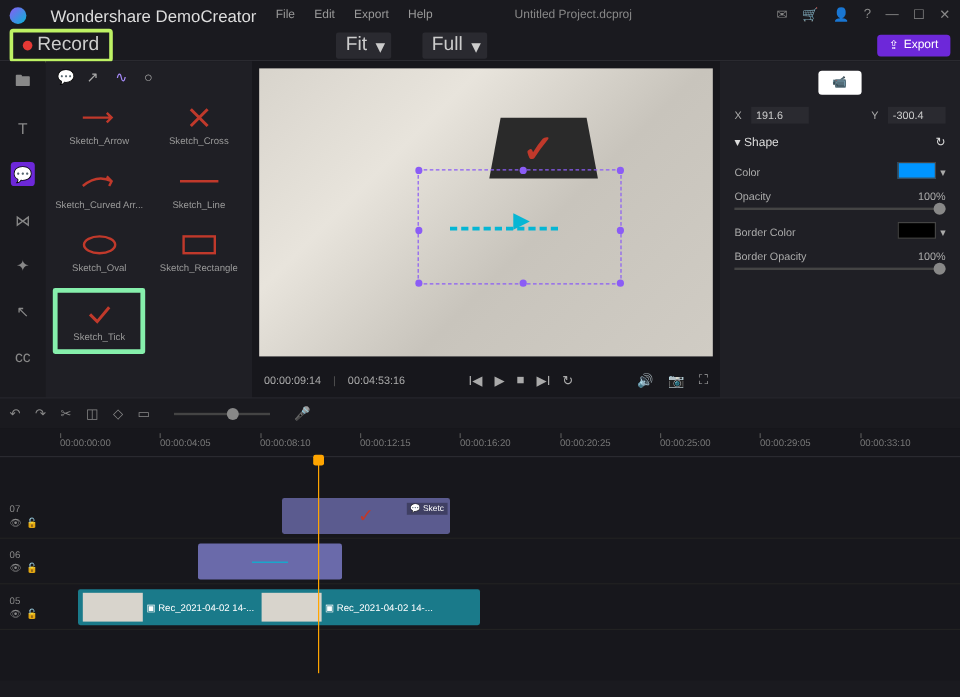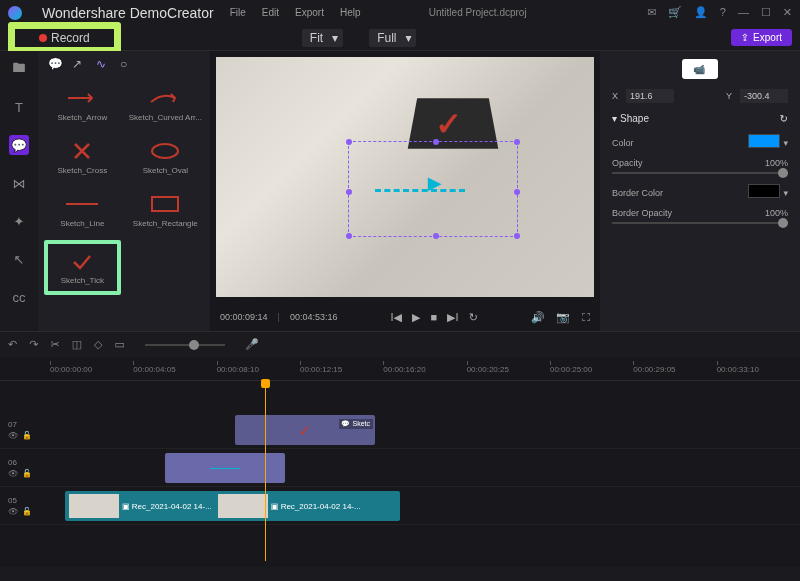--- a/index.html
+++ b/index.html
@@ -5,23 +5,23 @@
 *{margin:0;padding:0;box-sizing:border-box;font-family:Segoe UI,Arial,sans-serif;user-select:none}
 body{background:#1a1a1f;color:#ccc;width:800px;height:581px;overflow:hidden;font-size:10px}
 .titlebar{height:25px;background:#1a1a1f;display:flex;align-items:center;padding:0 8px;gap:16px}
 .logo{width:14px;height:14px;border-radius:50%;background:linear-gradient(135deg,#8b5cf6,#06b6d4);margin-right:4px}
 .app-name{color:#ddd;font-size:14px}
 .menu-item{color:#999;font-size:10px;cursor:pointer}
 .project-title{color:#888;font-size:10px;margin:0 auto}
 .title-icons{display:flex;gap:12px;margin-left:auto}
 .title-icon{color:#888;cursor:pointer;font-size:11px}
 .toolbar{height:26px;background:#1a1a1f;display:flex;align-items:center;padding:0 8px;gap:8px;border-bottom:1px solid #2a2a30}
-.record-btn{display:flex;align-items:center;gap:4px;padding:2px 24px;border:7px solid #bef264;border-radius:3px;color:#ccc;font-size:12px;cursor:pointer}
+.record-btn{display:flex;align-items:center;gap:4px;padding:2px 8px;border:3px solid #bef264;border-radius:3px;color:#ccc;font-size:16px;cursor:pointer}
 .rec-dot{width:8px;height:8px;background:#e53935;border-radius:50%}
-.dropdown{background:#2a2a30;color:#ccc;font-size:12px;padding:2px 20px 2px 8px;border:none;border-radius:2px;margin-left:20px;cursor:pointer;position:relative}
+.dropdown{background:#2a2a30;color:#ccc;font-size:16px;padding:2px 20px 2px 8px;border:none;border-radius:2px;margin-left:20px;cursor:pointer;position:relative}
 .dropdown::after{content:"▾";position:absolute;right:5px}
 .export-btn{margin-left:auto;background:#6d28d9;color:#fff;padding:3px 10px;border-radius:3px;font-size:10px;display:flex;align-items:center;gap:4px;cursor:pointer}
 .main{display:flex;height:280px}
 .sidebar{width:38px;background:#1a1a1f;display:flex;flex-direction:column;align-items:center;padding-top:8px;gap:18px}
 .side-icon{width:20px;height:20px;color:#888;cursor:pointer;display:flex;align-items:center;justify-content:center;font-size:13px}
 .side-icon.active{background:#6d28d9;color:#fff;border-radius:3px;padding:2px}
 .asset-panel{width:172px;background:#1f1f25;padding:6px}
 .asset-tabs{display:flex;gap:8px;margin-bottom:8px;padding-left:4px}
 .asset-tab{width:16px;height:16px;color:#aaa;cursor:pointer;font-size:12px}
 .asset-tab.active{color:#a78bfa}
@@ -137,49 +137,49 @@
       <div class="asset-item">
           <div class="asset-icon">
             <svg width="36" height="16">
               <path d="M4 8 L28 8 M24 4 L28 8 L24 12" stroke="#c0392b" stroke-width="2" fill="none"></path>
             </svg>
           </div>
           <span class="asset-label">Sketch_Arrow</span>
         </div>
       <div class="asset-item">
           <div class="asset-icon">
+            <svg width="20" height="20">
+              <path d="M3 3 L17 17 M17 3 L3 17" stroke="#c0392b" stroke-width="2.5"></path>
+            </svg>
+          </div>
+          <span class="asset-label">Sketch_Cross</span>
+        </div>
+      <div class="asset-item">
+          <div class="asset-icon">
             <svg width="36" height="16">
               <path d="M4 12 Q16 2 28 8 M24 4 L28 8 L26 12" stroke="#c0392b" stroke-width="2" fill="none"></path>
             </svg>
           </div>
           <span class="asset-label">Sketch_Curved Arr...</span>
         </div>
       <div class="asset-item">
           <div class="asset-icon">
-            <svg width="20" height="20">
-              <path d="M3 3 L17 17 M17 3 L3 17" stroke="#c0392b" stroke-width="2.5"></path>
-            </svg>
-          </div>
-          <span class="asset-label">Sketch_Cross</span>
+            <svg width="36" height="8">
+              <path d="M2 4 L34 4" stroke="#c0392b" stroke-width="2"></path>
+            </svg>
+          </div>
+          <span class="asset-label">Sketch_Line</span>
         </div>
       <div class="asset-item">
           <div class="asset-icon">
             <svg width="30" height="18">
               <ellipse cx="15" cy="9" rx="13" ry="7" stroke="#c0392b" stroke-width="2" fill="none"></ellipse>
             </svg>
           </div>
           <span class="asset-label">Sketch_Oval</span>
-        </div>
-      <div class="asset-item">
-          <div class="asset-icon">
-            <svg width="36" height="8">
-              <path d="M2 4 L34 4" stroke="#c0392b" stroke-width="2"></path>
-            </svg>
-          </div>
-          <span class="asset-label">Sketch_Line</span>
         </div>
       <div class="asset-item">
           <div class="asset-icon">
             <svg width="30" height="18">
               <rect x="2" y="2" width="26" height="14" stroke="#c0392b" stroke-width="2" fill="none"></rect>
             </svg>
           </div>
           <span class="asset-label">Sketch_Rectangle</span>
         </div>
       <div class="asset-item sel">

